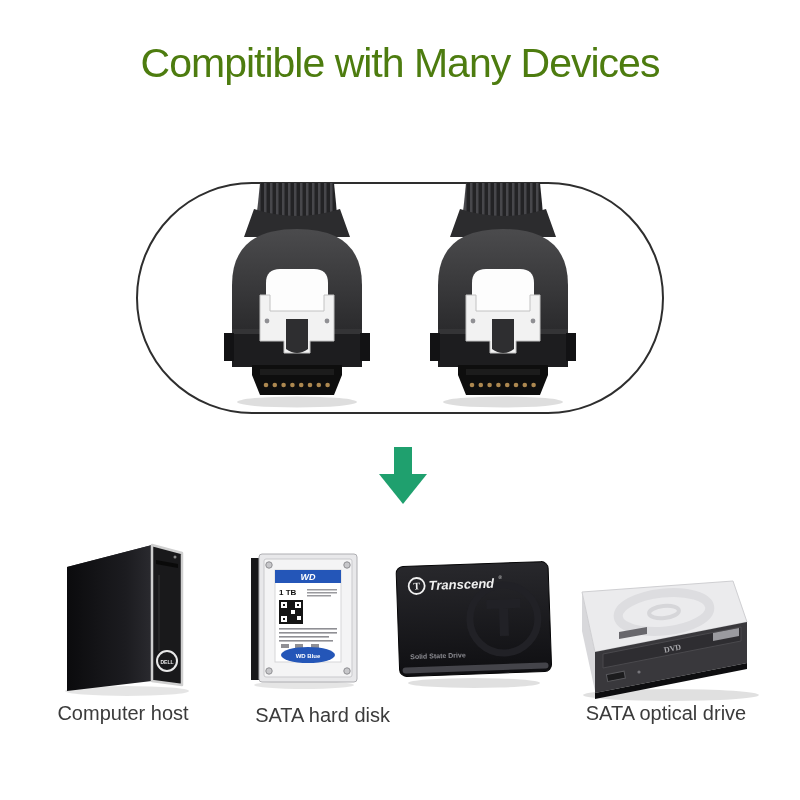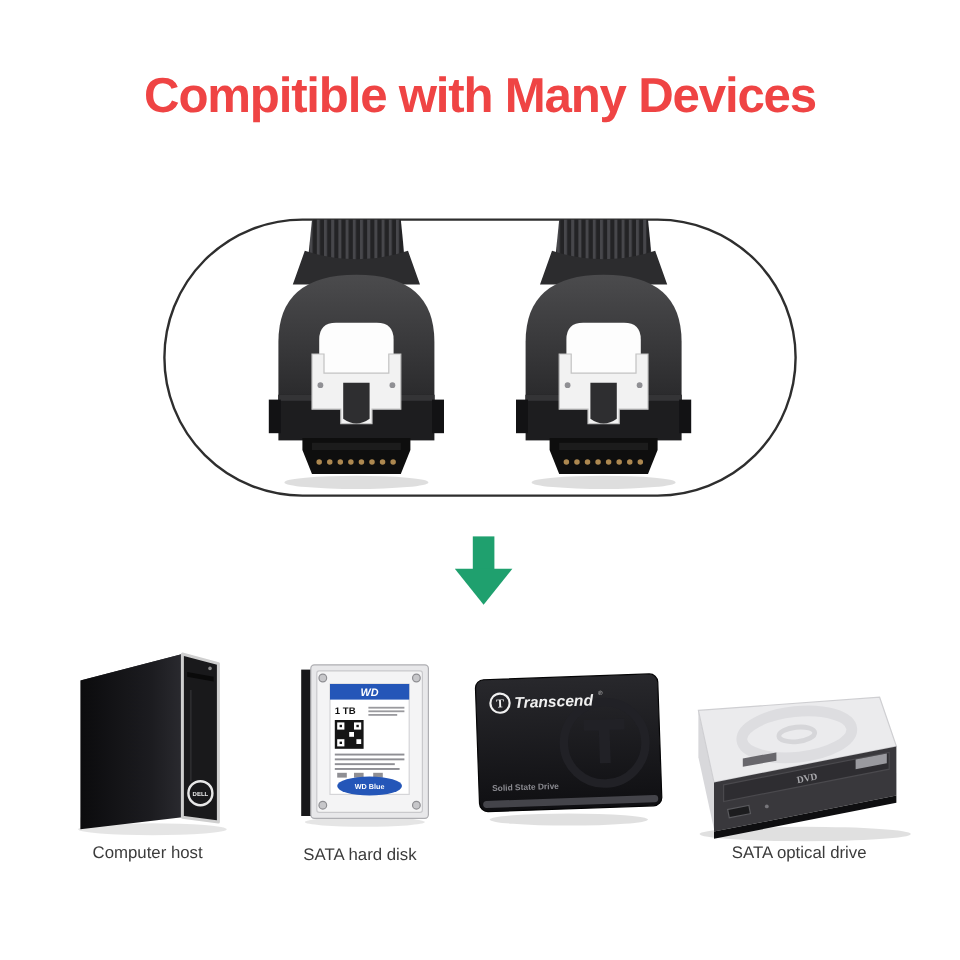--- a/index.html
+++ b/index.html
@@ -1,36 +1,36 @@
 <!DOCTYPE html>
 <html><head>
 <meta charset="utf-8">
 <style>
   html,body{margin:0;padding:0;background:#ffffff;}
   .canvas{position:relative;width:800px;height:800px;background:#ffffff;overflow:hidden;
           font-family:"Liberation Sans",sans-serif;}
-  .title{position:absolute;left:0;top:56px;width:100%;text-align:center;
-         font-size:41px;font-weight:700;color:#ef4444;letter-spacing:-1px;}
+  .title{position:absolute;left:0;top:40px;width:100%;text-align:center;
+         font-size:41px;font-weight:400;color:#4d7c0f;letter-spacing:-1px;}
   .pill{position:absolute;left:136px;top:182px;width:528px;height:232px;
         border:2px solid #2e2e2e;border-radius:120px;box-sizing:border-box;background:#fff;}
   .connector{position:absolute;top:183px;width:150px;height:228px;display:block;}
   .connector.left{left:222px;}
   .connector.right{left:428px;}
   .arrow-stem{position:absolute;left:394px;top:447px;width:18px;height:28px;background:#1fa06e;}
   .arrow-head{position:absolute;left:379px;top:474px;width:0;height:0;
               border-left:24px solid transparent;border-right:24px solid transparent;
               border-top:30px solid #1fa06e;}
   .device{position:absolute;display:block;}
   .dev-computer{left:55px;top:533px;width:145px;height:165px;}
   .dev-hdd{left:243px;top:550px;width:122px;height:140px;}
   .dev-ssd{left:392px;top:556px;width:164px;height:134px;}
   .dev-odd{left:563px;top:555px;width:212px;height:148px;}
-  .device-label{position:absolute;top:702px;font-size:14px;color:#3b3b3b;text-align:center;}
+  .device-label{position:absolute;top:702px;font-size:20px;color:#3b3b3b;text-align:center;}
   .lbl-1{left:33px;width:180px;}
-  .lbl-2{left:210px;width:180px;top:704px;}
+  .lbl-2{left:210px;width:180px;top:704px;text-align:right;}
   .lbl-3{left:376px;width:180px;top:704px;}
   .lbl-4{left:566px;width:200px;}
 </style>
 </head>
 <body>
 
 <div class="canvas">
 
   <div class="title">Compitible with Many Devices</div>
 

